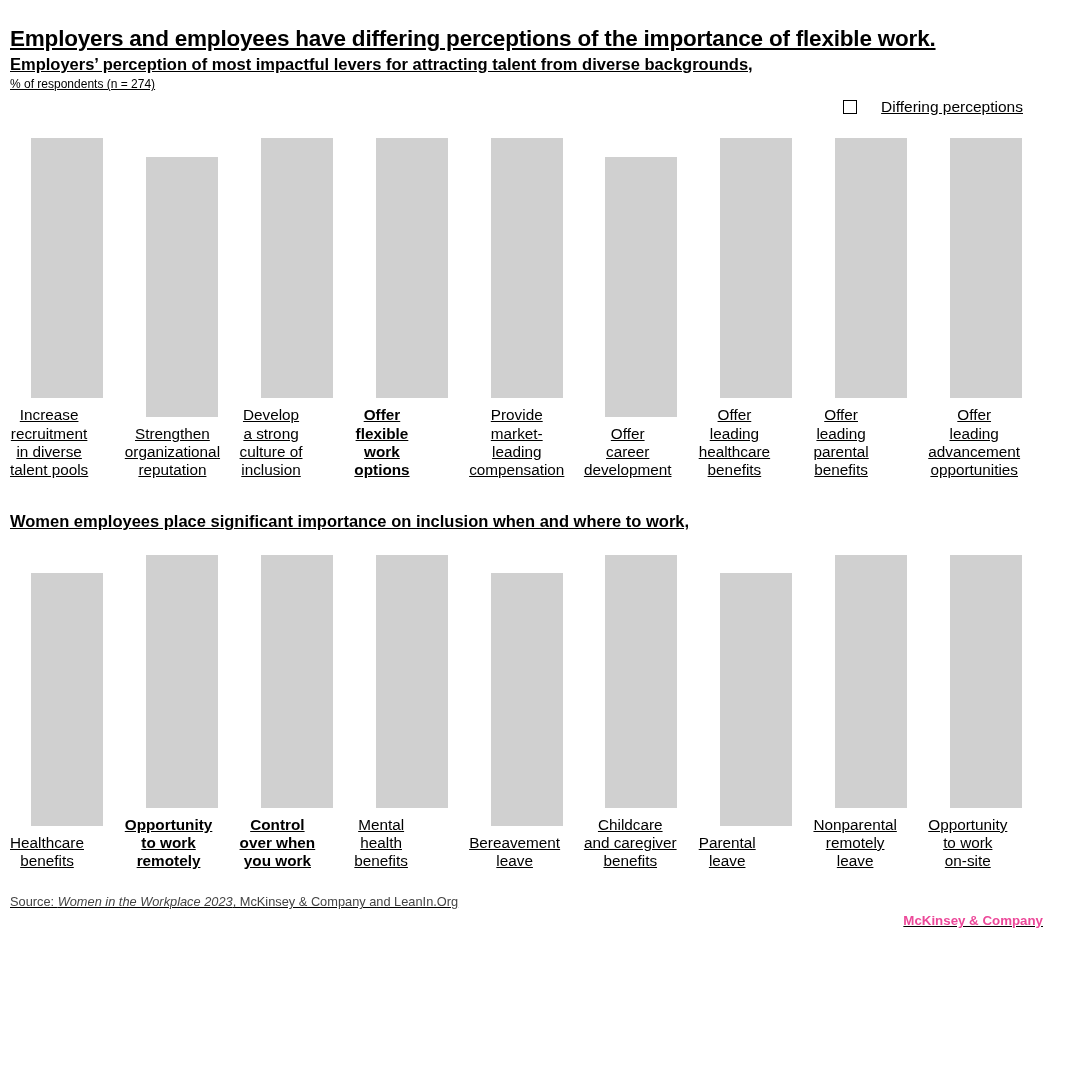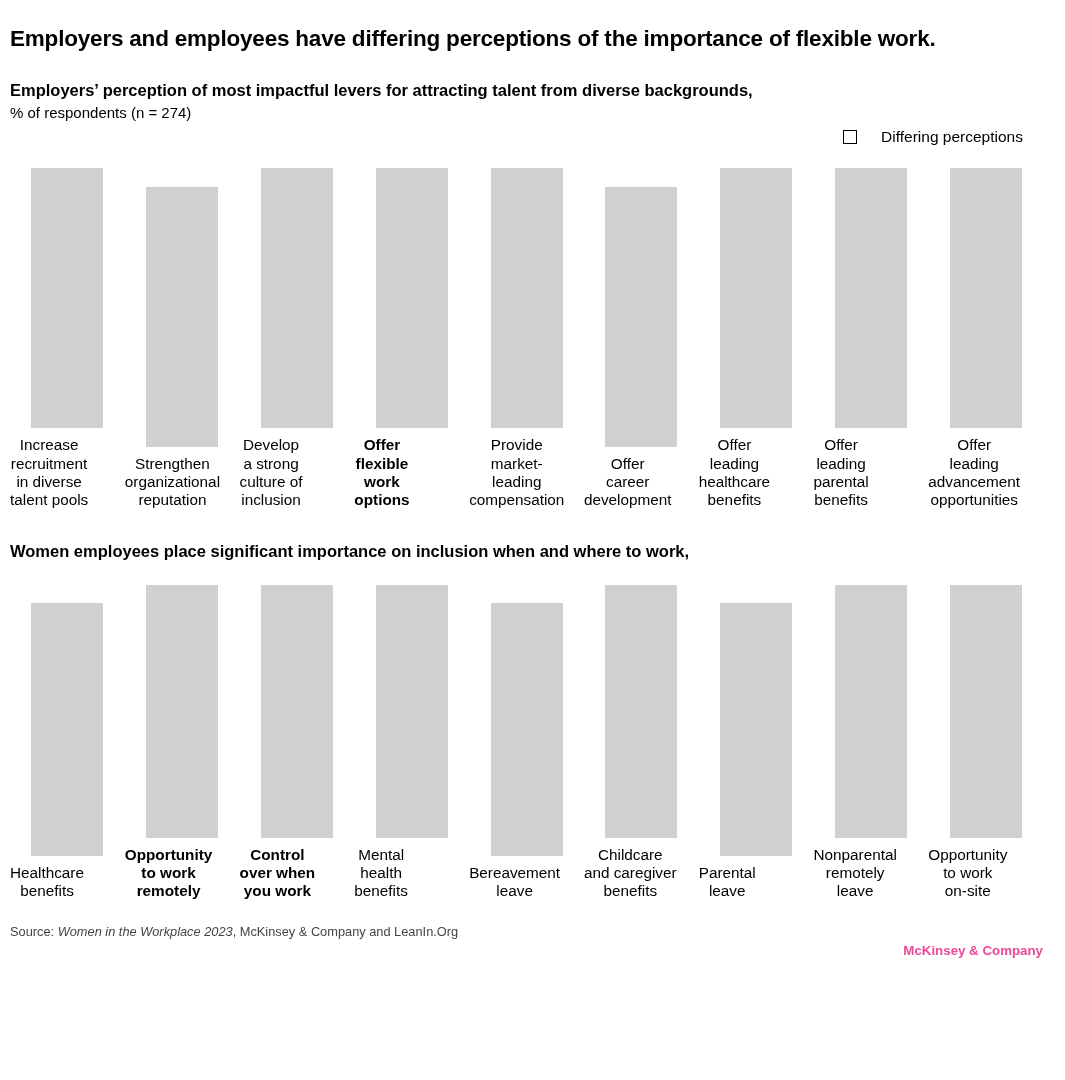--- a/index.html
+++ b/index.html
@@ -17,41 +17,42 @@
   }
   .page {
     position: relative;
     width: 1065px;
     height: 1080px;
     padding: 0;
     box-sizing: border-box;
   }
   .inner {
     padding: 20px 22px 0 10px;
+    text-decoration: underline;
   }
 
   
   .headline {
     font-size: 22.5px;
     font-weight: bold;
     line-height: 1.33;
     letter-spacing: -0.2px;
     margin: 4px 0 0 0;
     max-width: 995px;
   }
 
   
   .section-title {
     font-size: 16.5px;
     font-weight: bold;
     line-height: 1.3;
     margin: 0;
   }
   .section-sub {
-    font-size: 15px;
+    font-size: 12px;
     font-weight: normal;
     line-height: 1.3;
     margin: 2px 0 0 0;
   }
 
   
   .legend {
     display: flex;
     align-items: center;
     justify-content: flex-end;
@@ -141,21 +142,21 @@
   }
 </style>
 </head>
 <body>
 
 <div class="page">
   <div class="inner">
 
     <h1 class="headline">Employers and employees have differing perceptions of the importance of flexible work.</h1>
 
-    <div class="sec1" style="margin-top:26px;">
+    <div class="sec1" style="">
       <div class="section-title">Employers’ perception of most impactful levers for attracting talent from diverse backgrounds,</div>
       <div class="section-sub">% of respondents (n = 274)</div>
 
       <div class="legend">
         <span class="legend-swatch"></span>
         <span class="legend-label">Differing perceptions</span>
       </div>
 
       <div class="chart" id="chart1">
         <div class="col">

